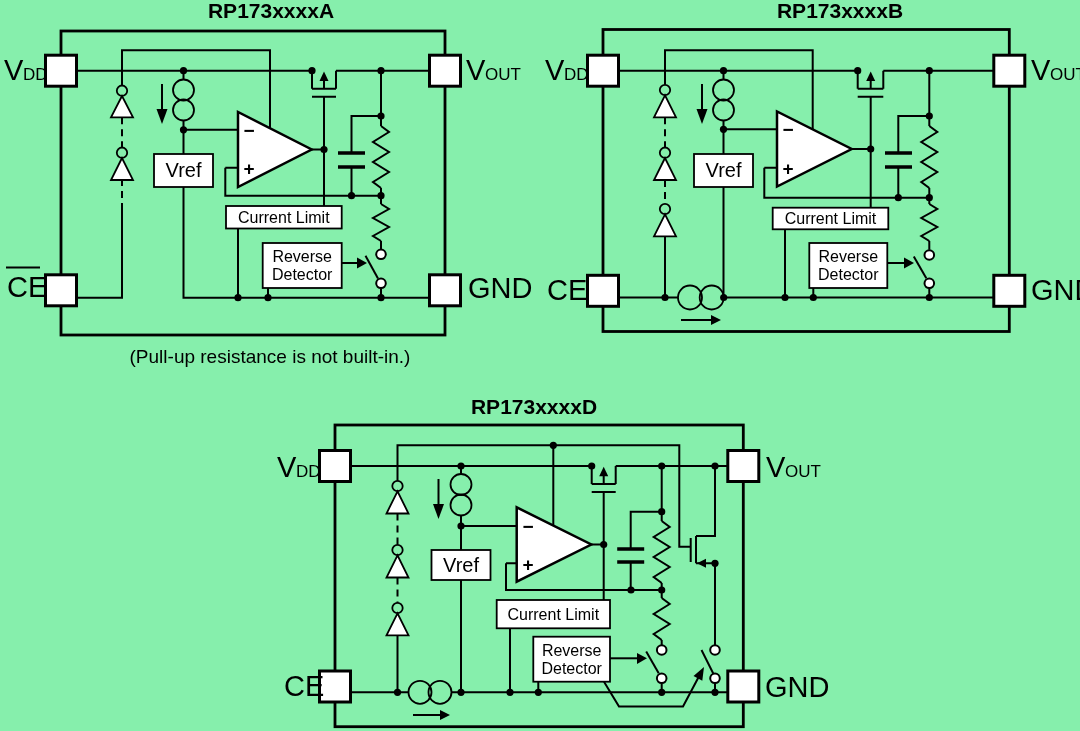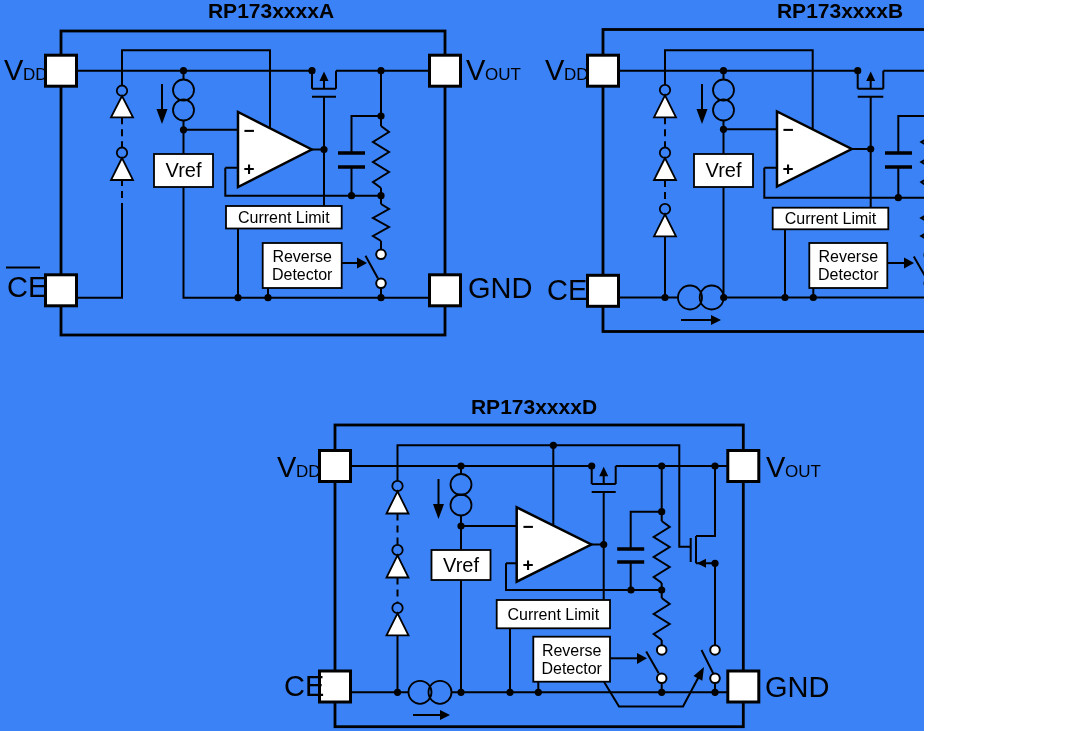--- a/index.html
+++ b/index.html
@@ -1,16 +1,16 @@
 <!DOCTYPE html>
 <html><head>
 <meta charset="utf-8">
 <style>
   html,body{margin:0;padding:0;background:#ffffff;}
-  #stage{position:relative;width:924px;height:731px;background:#3b82f6;overflow:hidden;
+  #stage{position:relative;width:1080px;height:731px;background:#86efac;overflow:hidden;
          font-family:"Liberation Sans", sans-serif;}
   svg{position:absolute;overflow:visible;}
   svg text{font-family:"Liberation Sans", sans-serif;fill:#000;}
   .title{font-size:21px;font-weight:bold;}
   .pinlbl{font-size:29px;}
   .pinsub{font-size:17px;}
   .boxlbl{font-size:16px;}
   .vreflbl{font-size:20px;}
   .pm{font-size:19px;font-weight:bold;}
   #note{position:absolute;left:40px;top:346px;width:460px;text-align:center;
@@ -399,14 +399,15 @@
   <g>
     <text class="pinlbl" x="277" y="476.5">V</text>
     <text class="pinsub" x="296" y="476.5">DD</text>
     <text class="pinlbl" x="766" y="477">V</text>
     <text class="pinsub" x="785" y="477">OUT</text>
     <text class="pinlbl" x="284" y="696">CE</text>
     <text class="pinlbl" x="765" y="696.5">GND</text>
   </g>
 </svg>
 
+<div id="note">(Pull-up resistance is not built-in.)</div>
 
 </div>
 
 </body></html>

